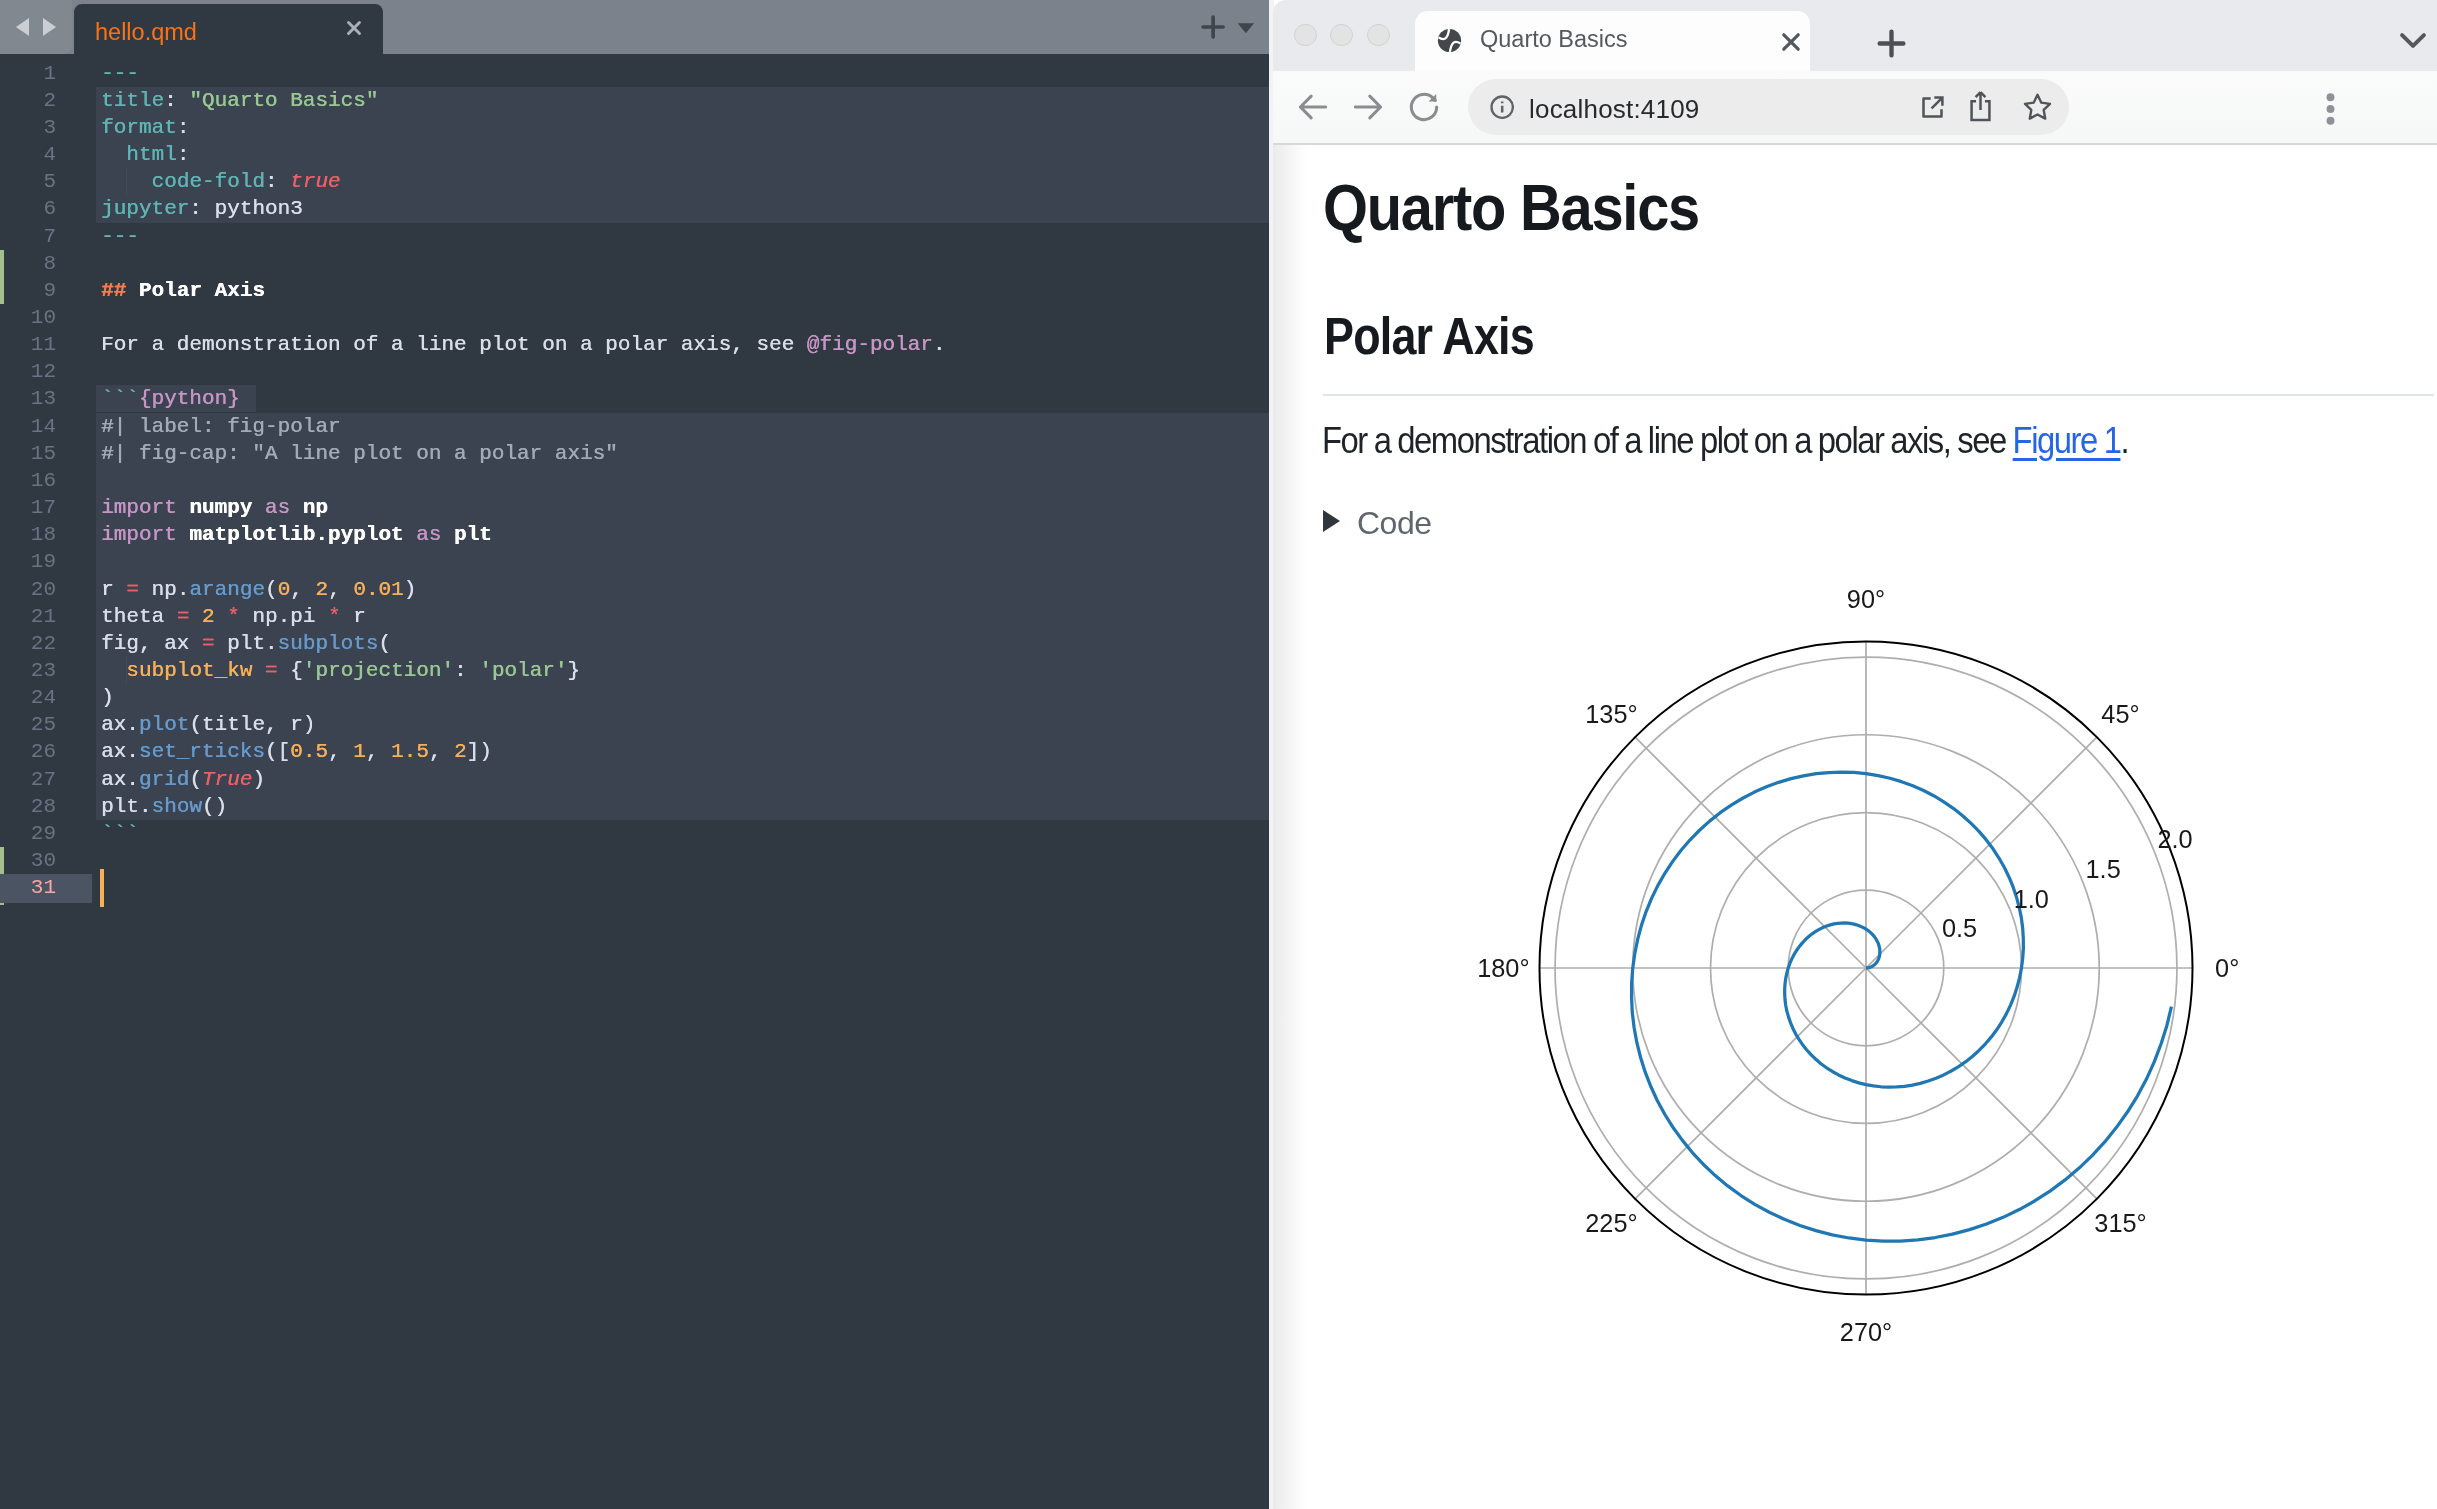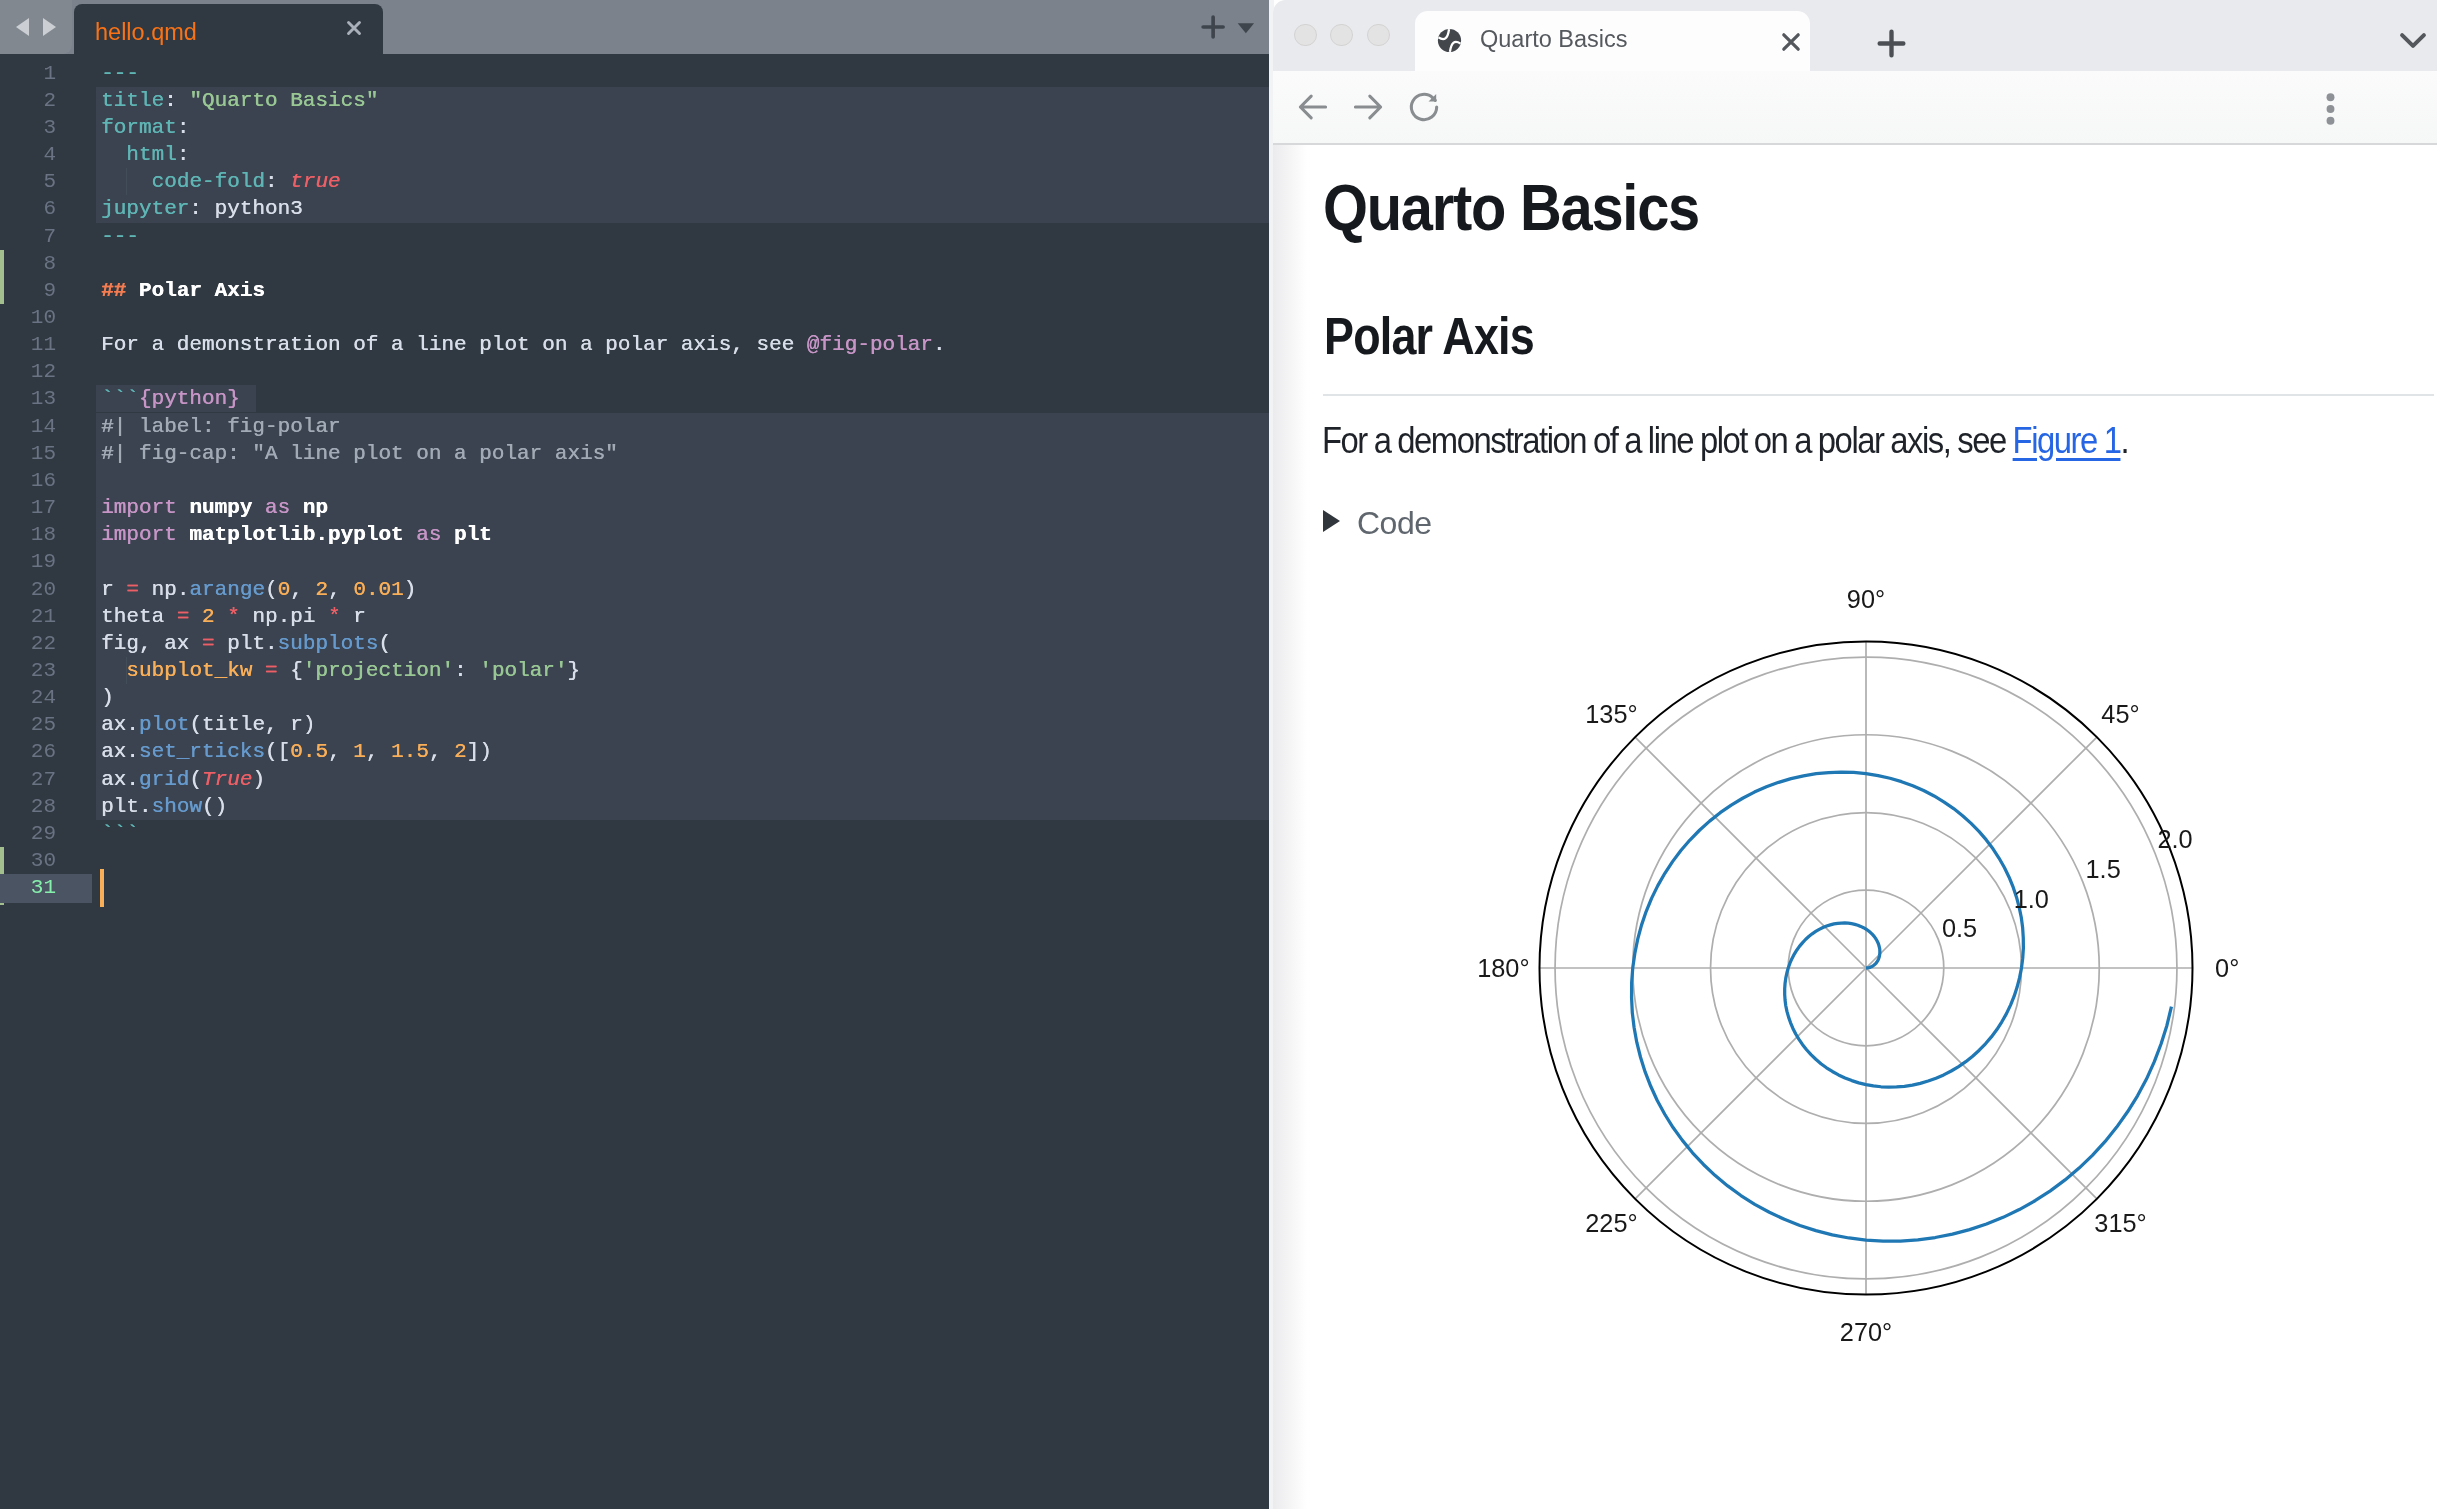--- a/index.html
+++ b/index.html
@@ -98,21 +98,21 @@
 <div class="gn" style="top:603px">21</div>
 <div class="gn" style="top:630px">22</div>
 <div class="gn" style="top:657px">23</div>
 <div class="gn" style="top:684px">24</div>
 <div class="gn" style="top:711px">25</div>
 <div class="gn" style="top:738px">26</div>
 <div class="gn" style="top:766px">27</div>
 <div class="gn" style="top:793px">28</div>
 <div class="gn" style="top:820px">29</div>
 <div class="gn" style="top:847px">30</div>
-<div class="gn" style="top:874px;color:#86efac">31</div>
+<div class="gn" style="top:874px;color:#fca5a5">31</div>
 <div class="cl" style="top:60px"><span class="t">---</span></div>
 <div class="cl" style="top:87px"><span class="t">title</span><span class="w">: </span><span class="g">"Quarto Basics"</span></div>
 <div class="cl" style="top:114px"><span class="t">format</span><span class="w">:</span></div>
 <div class="cl" style="top:141px"><span class="w">  </span><span class="t">html</span><span class="w">:</span></div>
 <div class="cl" style="top:168px"><span class="w">    </span><span class="t">code-fold</span><span class="w">: </span><span class="r i">true</span></div>
 <div class="cl" style="top:195px"><span class="t">jupyter</span><span class="w">: python3</span></div>
 <div class="cl" style="top:223px"><span class="t">---</span></div>
 <div class="cl" style="top:277px"><span class="hd">##</span><span class="b"> Polar Axis</span></div>
 <div class="cl" style="top:331px"><span class="w">For a demonstration of a line plot on a polar axis, see </span><span class="p">@fig-polar</span><span class="w">.</span></div>
 <div class="cl" style="top:385px"><span class="t">```</span><span class="p">{python}</span></div>
@@ -178,20 +178,38 @@
     <svg class="abs" style="left:20px;top:18px" width="40" height="36" viewBox="0 0 44 40" class2="ic">
       <path class="ic" d="M8 20 L36 20 M8 20 L20 8 M8 20 L20 32"></path>
     </svg>
     <svg class="abs" style="left:75px;top:18px" width="40" height="36" viewBox="0 0 44 40">
       <path class="ic" d="M8 20 L36 20 M36 20 L24 8 M36 20 L24 32"></path>
     </svg>
     <svg class="abs" style="left:132px;top:17px" width="38" height="38" viewBox="0 0 42 42">
       <path class="ic" d="M35 21 A14 14 0 1 1 30.9 11.1 L33.5 13.7"></path>
       <path d="M34.5 6.5 L34.5 15 L26 15 Z" fill="#898d90"></path>
     </svg>
+    <div id="urlpill">
+      <svg class="abs" style="left:22px;top:16.3px" width="24.4" height="24.4" viewBox="0 0 27 27">
+        <circle cx="13.5" cy="13.5" r="11.8" stroke="#5f6468" stroke-width="2.6" fill="none"></circle>
+        <path d="M13.5 12 L13.5 19.5 M13.5 7.2 L13.5 9.2" stroke="#5f6468" stroke-width="2.8"></path>
+      </svg>
+      <div id="urltext">localhost:4109</div>
+      <svg class="abs" style="left:451px;top:15.4px" width="27" height="27" viewBox="0 0 30 30">
+        <path d="M13 5 L5 5 L5 25 L25 25 L25 17" stroke="#505358" stroke-width="2.8" fill="none" stroke-linejoin="round"></path>
+        <path d="M17 4 L26 4 L26 13 M26 4 L14 16" stroke="#505358" stroke-width="2.8" fill="none"></path>
+      </svg>
+      <svg class="abs" style="left:500px;top:11px" width="25" height="33" viewBox="0 0 28 36">
+        <path d="M9 12 L4 12 L4 33 L24 33 L24 12 L19 12" stroke="#505358" stroke-width="2.8" fill="none"></path>
+        <path d="M14 2 L14 22 M14 2 L8.5 7.5 M14 2 L19.5 7.5" stroke="#505358" stroke-width="2.8" fill="none"></path>
+      </svg>
+      <svg class="abs" style="left:554px;top:12.7px" width="31" height="31" viewBox="0 0 34 34">
+        <path d="M17 3 L21.2 11.7 L30.7 13 L23.8 19.7 L25.5 29.2 L17 24.6 L8.5 29.2 L10.2 19.7 L3.3 13 L12.8 11.7 Z" stroke="#505358" stroke-width="2.6" fill="none" stroke-linejoin="round"></path>
+      </svg>
+    </div>
     <svg class="abs" style="left:1044px;top:20px" width="27" height="36" viewBox="0 0 30 40">
       <circle cx="15" cy="7" r="4.4" fill="#8e9297"></circle>
       <circle cx="15" cy="20" r="4.4" fill="#8e9297"></circle>
       <circle cx="15" cy="33" r="4.4" fill="#8e9297"></circle>
     </svg>
   </div>
   <div id="toolsep"></div>
 
   <div id="content">
     <div id="lshade"></div>

